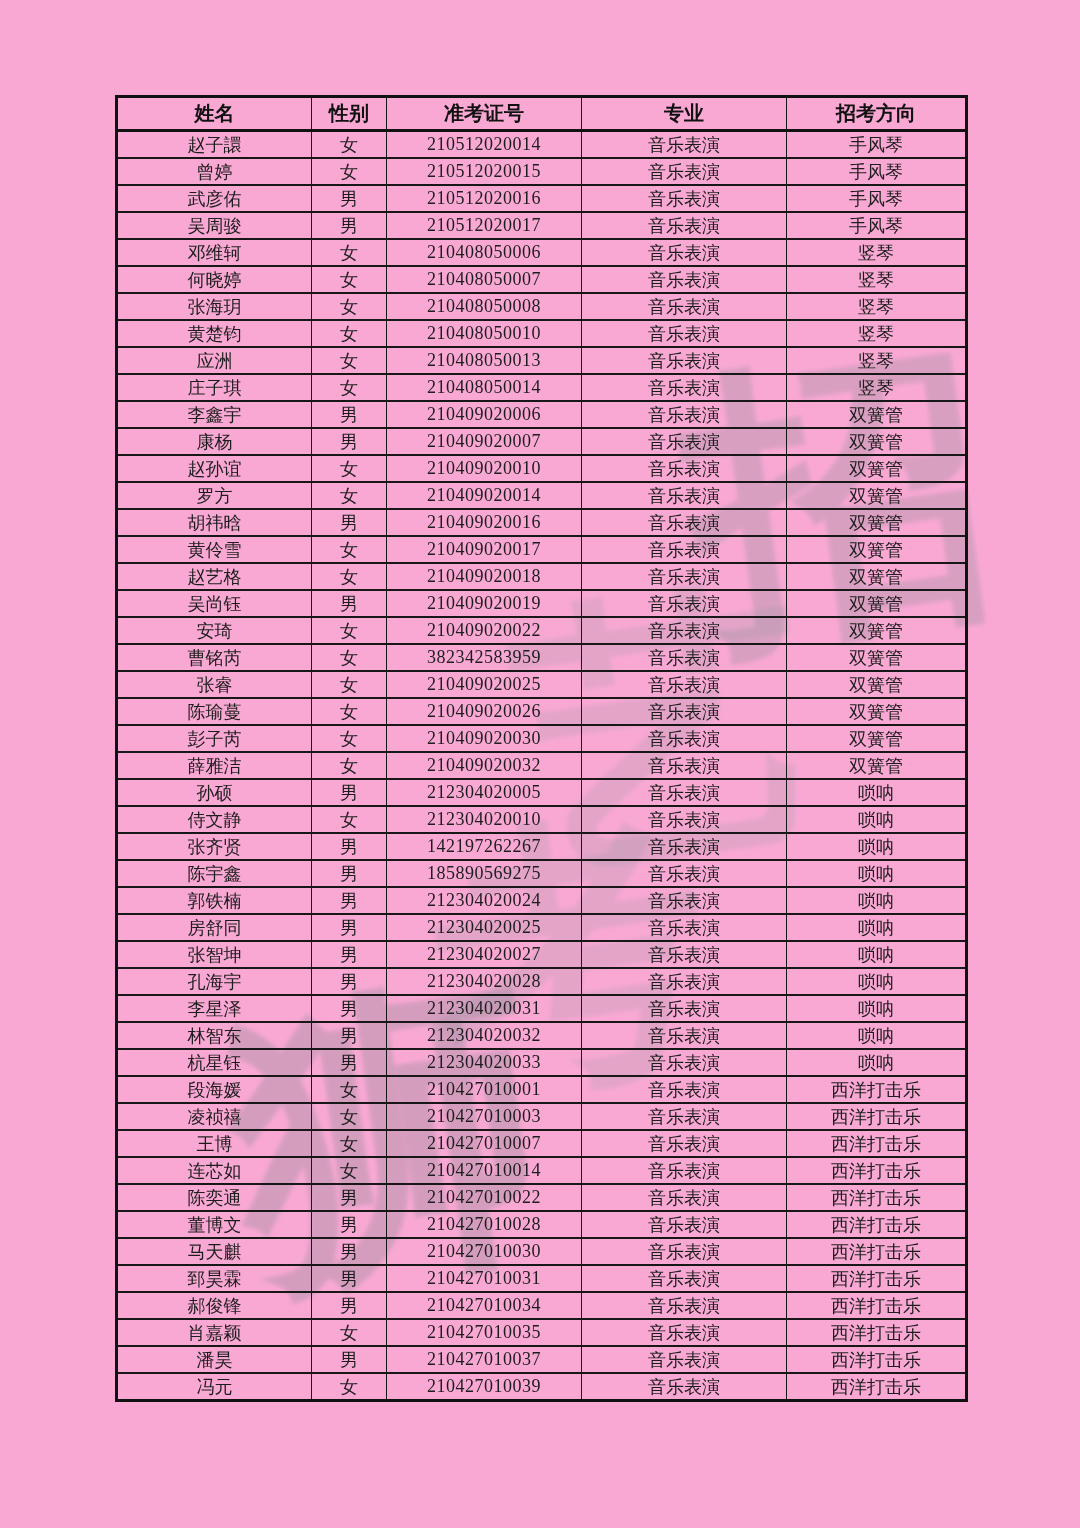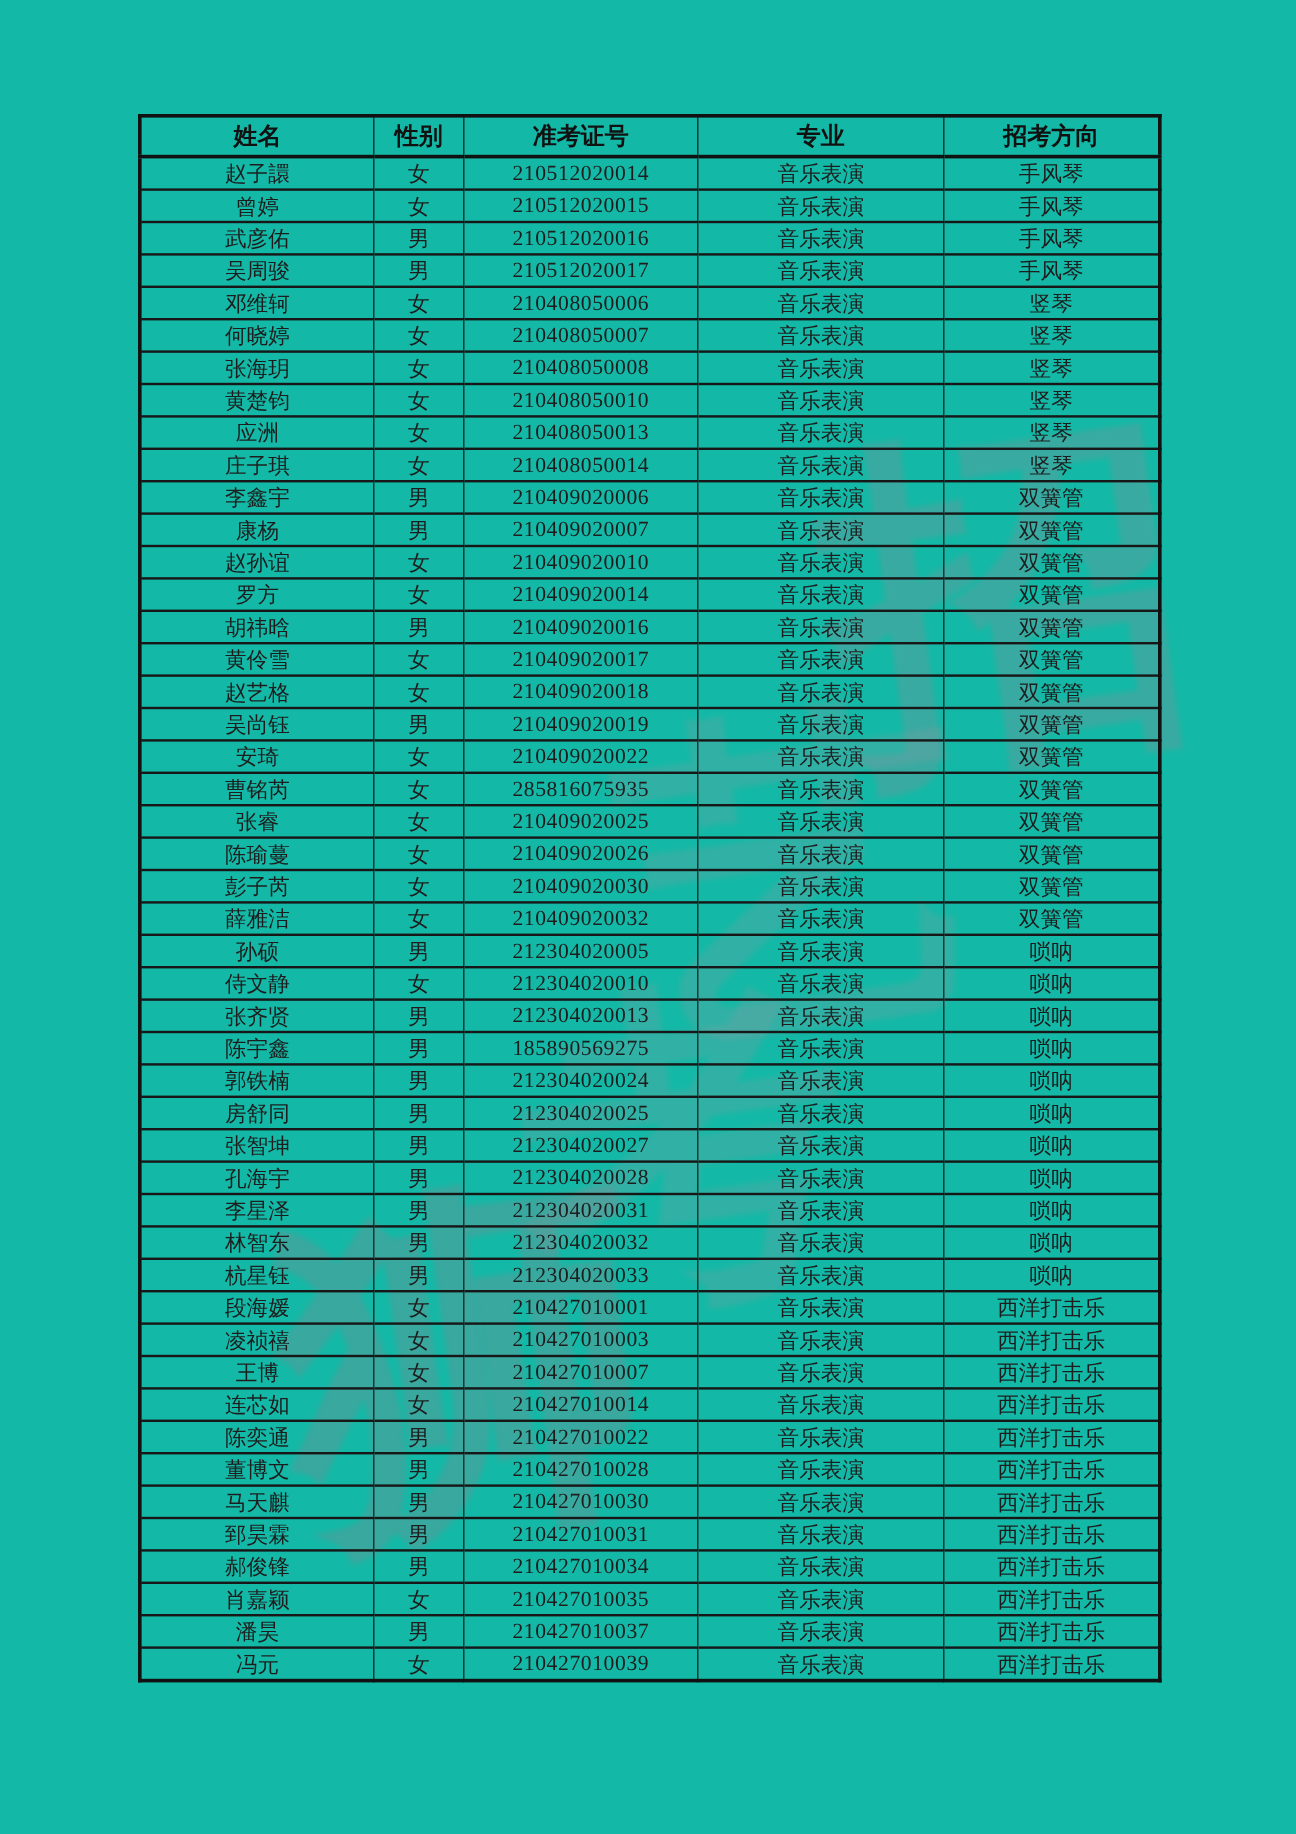--- a/index.html
+++ b/index.html
@@ -3,21 +3,21 @@
 <meta charset="utf-8">
 <style>
   html,body{margin:0;padding:0;}
   body{
     width:1080px;height:1528px;
     background:#ffffff;
     font-family:"Liberation Serif","DejaVu Serif",serif;
     position:relative;
     overflow:hidden;
   }
-  .page{position:absolute;inset:0;background:#14b8a6;}
+  .page{position:absolute;inset:0;background:#f9a8d4;}
   
   .watermark{position:absolute;inset:0;z-index:0;pointer-events:none;}
   .wm-char{
     position:absolute;
     font-family:"DejaVu Sans",sans-serif;
     color:rgba(140,140,148,0.30);
     filter:blur(2px);
     transform:rotate(-8deg);
     font-weight:bold;
     user-select:none;
@@ -221,21 +221,21 @@
           <tr>
             <td>安琦</td>
             <td>女</td>
             <td class="num">210409020022</td>
             <td>音乐表演</td>
             <td>双簧管</td>
           </tr>
           <tr>
             <td>曹铭芮</td>
             <td>女</td>
-            <td class="num">285816075935</td>
+            <td class="num">382342583959</td>
             <td>音乐表演</td>
             <td>双簧管</td>
           </tr>
           <tr>
             <td>张睿</td>
             <td>女</td>
             <td class="num">210409020025</td>
             <td>音乐表演</td>
             <td>双簧管</td>
           </tr>
@@ -270,21 +270,21 @@
           <tr>
             <td>侍文静</td>
             <td>女</td>
             <td class="num">212304020010</td>
             <td>音乐表演</td>
             <td>唢呐</td>
           </tr>
           <tr>
             <td>张齐贤</td>
             <td>男</td>
-            <td class="num">212304020013</td>
+            <td class="num">142197262267</td>
             <td>音乐表演</td>
             <td>唢呐</td>
           </tr>
           <tr>
             <td>陈宇鑫</td>
             <td>男</td>
             <td class="num">185890569275</td>
             <td>音乐表演</td>
             <td>唢呐</td>
           </tr>

